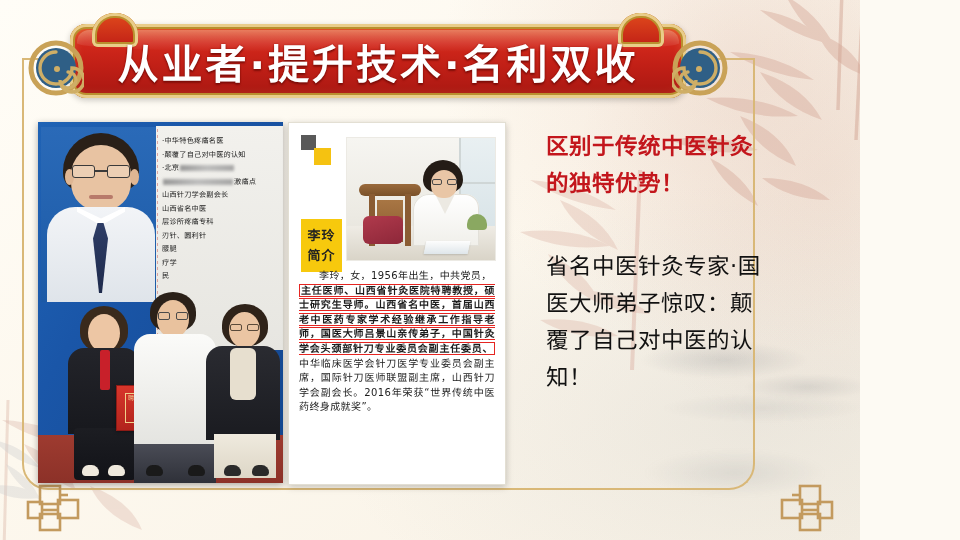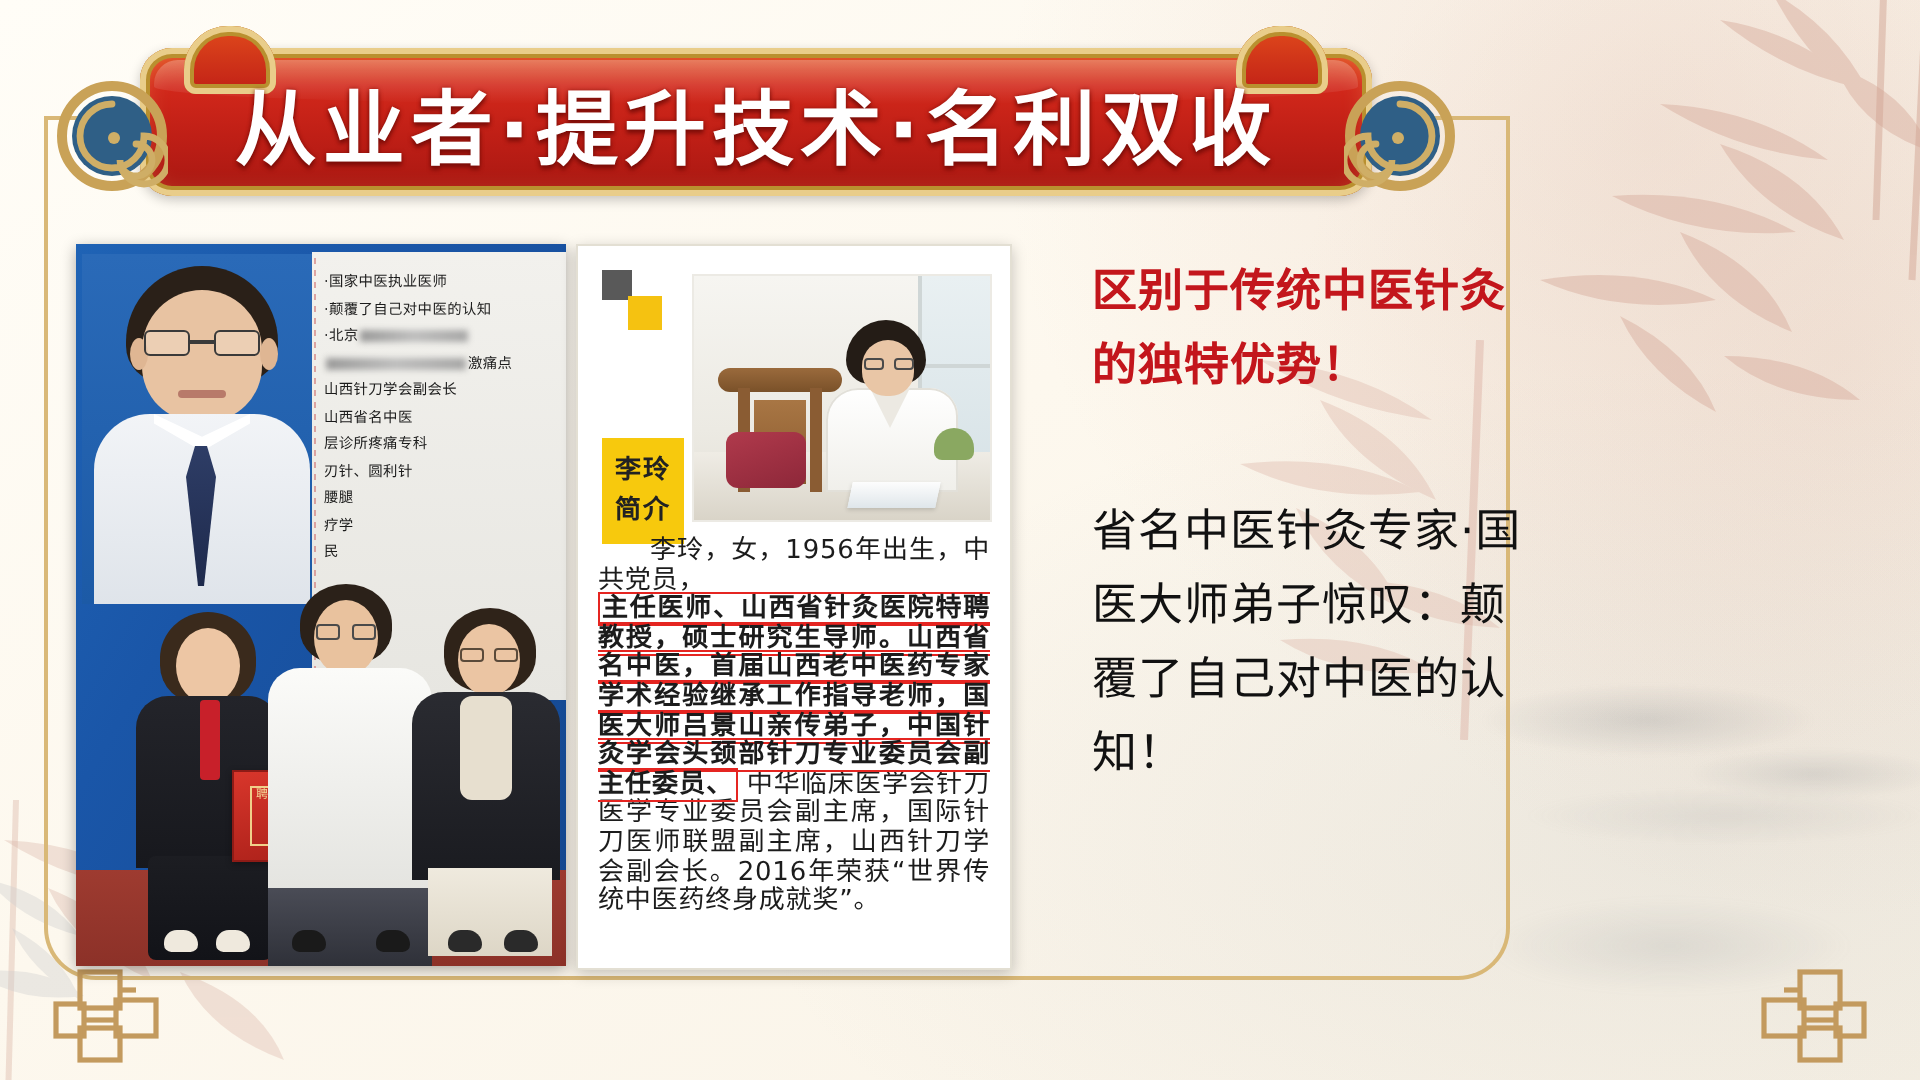--- a/index.html
+++ b/index.html
@@ -6,21 +6,21 @@
   * { margin:0; padding:0; box-sizing:border-box; }
   html,body { width:960px; height:540px; overflow:hidden; }
   body{
     font-family:"DejaVu Sans","Liberation Sans",sans-serif;
     background:#fdfaf3;
     position:relative;
   }
 
   
   .slide{
-    position:absolute; inset:0; width:960px; height:540px;
+    position:absolute; inset:0; width:860px; height:540px;
     background:
       radial-gradient(circle at 86% 12%, rgba(208,160,142,0.20) 0%, rgba(208,160,142,0) 34%),
       radial-gradient(circle at 96% 34%, rgba(200,150,133,0.16) 0%, rgba(200,150,133,0) 28%),
       radial-gradient(ellipse at 88% 78%, rgba(150,150,150,0.14) 0%, rgba(150,150,150,0) 40%),
       linear-gradient(150deg,#fffdf7 0%,#fdf8ee 45%,#f8f2e6 100%);
     overflow:hidden;
     padding-left:16px;
   }
   .bamboo{ position:absolute; pointer-events:none; }
   .bamboo svg{ display:block; }
@@ -204,21 +204,21 @@
   .cp-gl{position:absolute;left:85px;top:41px;width:25px;height:6px;}
   .cp-gl i{position:absolute;top:0;width:10px;height:6px;border:1px solid #4a4a4a;border-radius:2px;}
   .cp-gl i.l{left:0;} .cp-gl i.r{right:0;}
   .cp-coat{position:absolute;left:66px;top:56px;width:66px;height:52px;border-radius:16px 14px 0 0;background:linear-gradient(180deg,#ffffff,#f0efea);box-shadow:inset 0 0 0 1px #e2e0d9;}
   .cp-coatv{position:absolute;left:88px;top:56px;width:20px;height:20px;background:#ece9e2;clip-path:polygon(50% 100%,0 0,100% 0);}
   .cp-book{position:absolute;left:78px;bottom:6px;width:44px;height:13px;background:linear-gradient(180deg,#fdfdfd,#dfe6ea);transform:skewX(-12deg);box-shadow:0 1px 2px rgba(0,0,0,.15);}
   .cp-plant{position:absolute;right:8px;bottom:30px;width:20px;height:16px;border-radius:10px 10px 4px 4px;background:#8aa861;}
 
   .bio{
     position:absolute; left:10px; top:146px; right:10px;
-    font-size:13px; line-height:14.6px; color:#1c1c1c;
+    font-size:10px; line-height:14.6px; color:#1c1c1c;
     text-align:justify; letter-spacing:0.4px;
   }
   .bio p{ text-indent:2em; }
   .bio .boxed{
     position:relative; text-indent:0;
     border:1.3px solid #e52521;
     padding:0 1px;
     font-weight:bold;
   }
 
@@ -373,21 +373,21 @@
           <i class="r"></i>
           <b></b>
         </div>
       <div class="hs-mouth"></div>
       <div class="hs-body"></div>
       <div class="hs-collar"></div>
       <div class="hs-tie"></div>
     </div>
 
     <div class="doc">
-      <div class="dline">·国家中医执业医师</div>
+      <div class="dline">·中华特色疼痛名医</div>
       <div class="dline">·颠覆了自己对中医的认知</div>
       <div class="dline">
         <span>·北京</span><span class="blur" style="width:54px"></span>
       </div>
       <div class="dline">
         <span class="blur" style="width:70px"></span><span>激痛点</span>
       </div>
       <div class="dline">山西针刀学会副会长</div>
       <div class="dline">山西省名中医</div>
       <div class="dline">层诊所疼痛专科</div>

